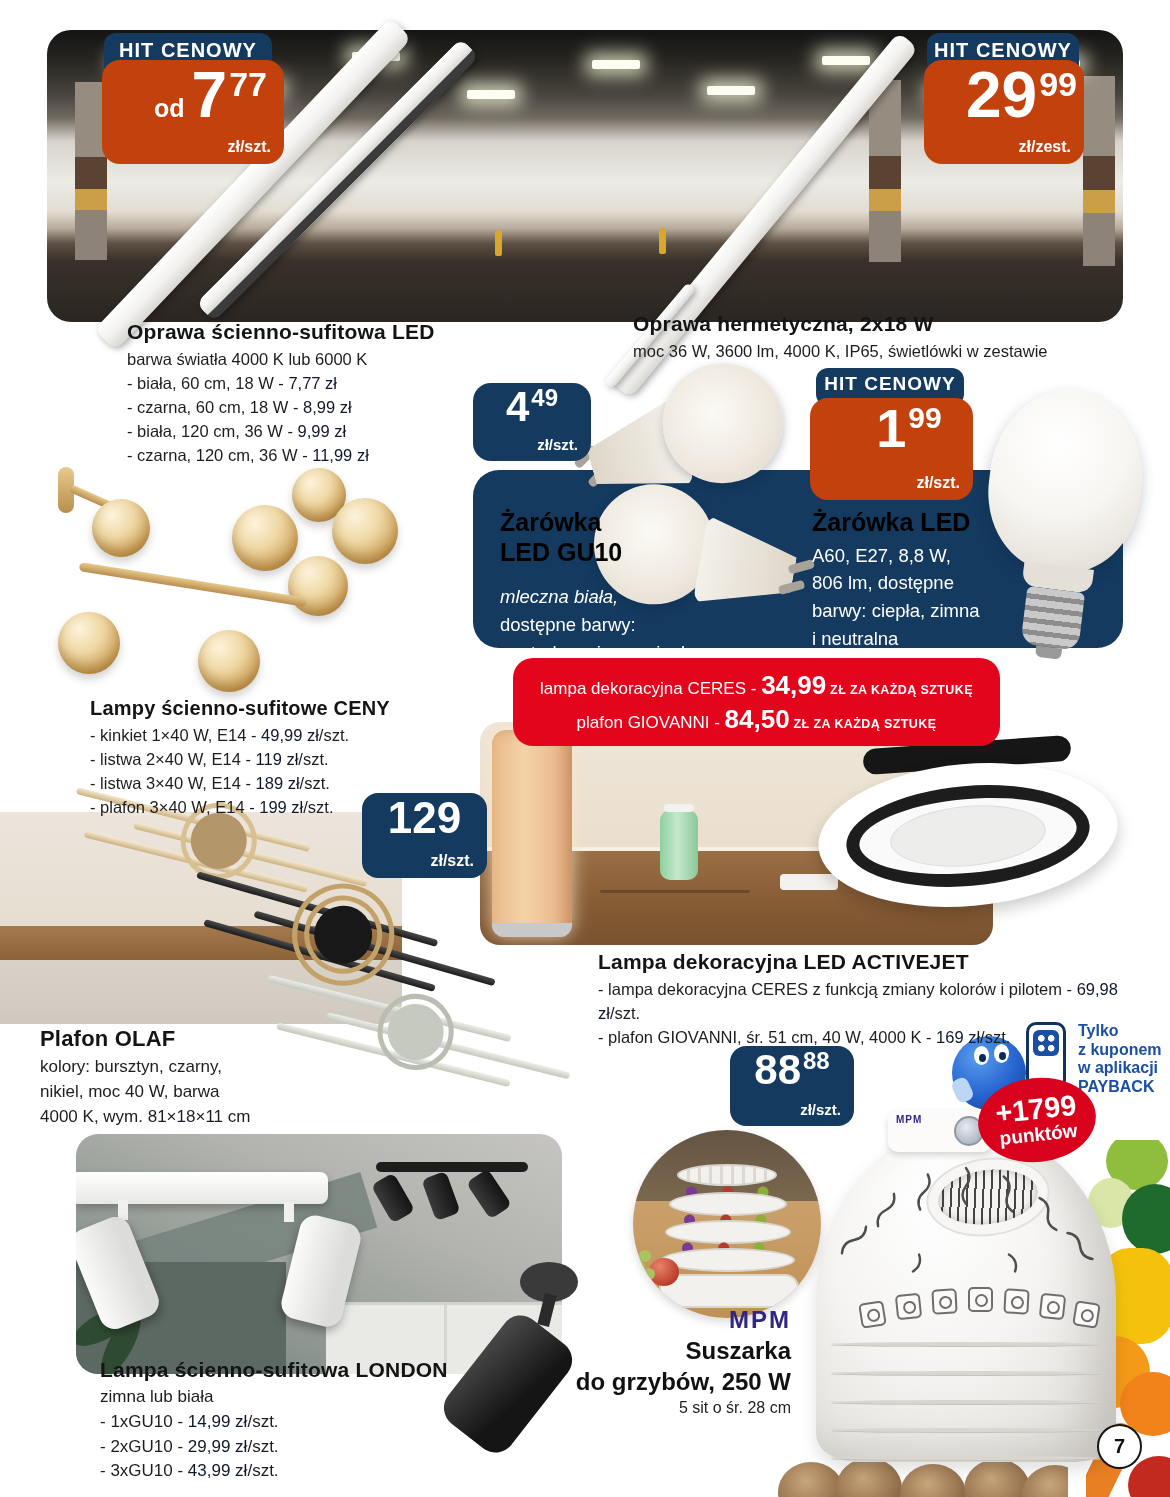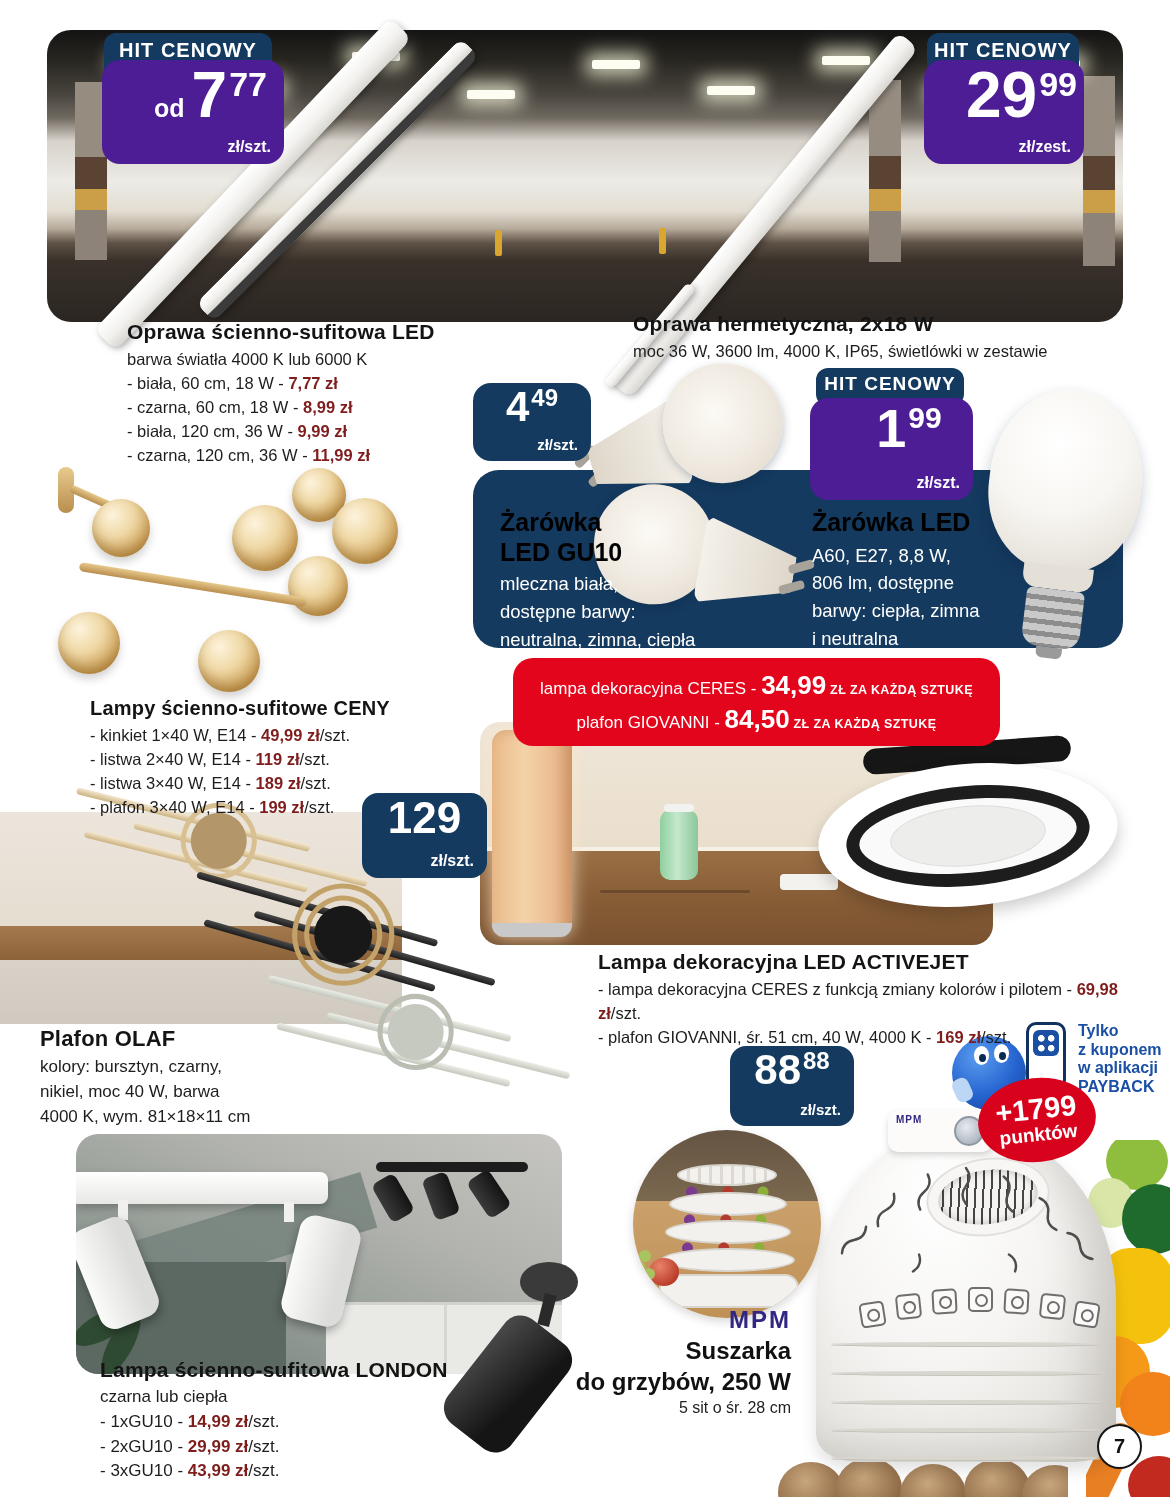--- a/index.html
+++ b/index.html
@@ -18,35 +18,35 @@
     box-shadow:0 0 18px 7px rgba(255,255,225,.75); }
   .bollard { position:absolute; width:7px; height:26px; background:#d9a62e; border-radius:2px; }
   .tube { position:absolute; border-radius:10px; background:linear-gradient(180deg,#ffffff 0%,#f2f1ee 55%,#d9d7d2 100%);
     box-shadow:0 3px 7px rgba(0,0,0,.35); }
   .tube-dark { border-bottom:9px solid #3b3b3b; }
 
   
   .hit-pill { position:absolute; background:#143a5f; color:#fff; font-weight:700; letter-spacing:1px;
     text-align:center; border-radius:12px; font-size:20px; padding-top:6px; height:46px; z-index:4; }
   .price-box { position:absolute; border-radius:18px; color:#fff; z-index:5; }
-  .box-red { background:#4c1d95;padding-left:35px; }
+  .box-red { background:#c2410c;padding-left:35px; }
   .box-navy { background:#143a5f; }
   .price-row { display:flex; align-items:baseline; justify-content:center; padding-top:2px; }
   .pp-prefix { font-size:25px; font-weight:700; margin-right:7px; }
   .pp-int { font-weight:800; line-height:1.05; }
   .pp-sup { font-weight:700; position:relative; top:-0.62em; margin-left:2px; }
   .pp-unit { position:absolute; right:13px; bottom:8px; font-size:16px; font-weight:700; }
   .fs-hero .pp-int{font-size:64px;} .fs-hero .pp-sup{font-size:34px;}
   .fs-mid  .pp-int{font-size:54px;} .fs-mid  .pp-sup{font-size:30px;}
   .fs-sm   .pp-int{font-size:42px;} .fs-sm   .pp-sup{font-size:24px;}
 
   
   .t-title { font-weight:700; font-size:21px; color:#141414; letter-spacing:.2px; margin-bottom:3px; }
   .t-line  { font-size:16.5px; color:#1d1d1d; line-height:1.46; }
-  .t-line b { font-weight:700; color:#7f1d1d; }
+  .t-line b { font-weight:400; color:#0f172a; }
   .block { position:absolute; z-index:6; }
 
   
   .navy-panel { position:absolute; left:473px; top:470px; width:650px; height:178px; border-radius:26px; background:#143a5f; z-index:1; }
   .np-title { font-weight:700; font-size:25px; color:#000000; line-height:1.18; }
   .np-line { font-size:18.5px; color:#fff; line-height:1.5; }
 
   
   .gu10 { position:absolute; width:210px; height:135px; z-index:2; }
   .gu-body { position:absolute; left:0; top:22px; width:95px; height:88px;
@@ -284,21 +284,21 @@
   <div class="gu10" style="left:592px; top:492px; transform:rotate(10deg);">
     <div class="gu-face" style="left:0;"></div>
     <div class="gu-body" style="left:108px; transform:scaleX(-1);"></div>
     <div class="gu-pin" style="left:196px; top:52px; transform:rotate(-25deg);"></div>
     <div class="gu-pin" style="left:190px; top:74px; transform:rotate(-25deg);"></div>
   </div>
 
   <div class="block" style="left:500px; top:508px; width:210px; z-index:4;">
     <div class="np-title">Żarówka</div>
     <div class="np-title">LED GU10</div>
-    <div class="np-line" style="margin-top:3px;">mleczna biała,</div>
+    <div class="np-line" style="margin-top:16px;font-style:italic;">mleczna biała,</div>
     <div class="np-line">dostępne barwy:</div>
     <div class="np-line" style="white-space:nowrap;">neutralna, zimna, ciepła</div>
   </div>
 
   <div class="hit-pill" style="left:816px; top:368px; width:148px; height:38px; font-size:19px; padding-top:5px;">
     <span>HIT CENOWY</span>
   </div>
   <div class="price-box box-red fs-mid" style="left:810px; top:398px; width:163px; height:102px;">
     <div class="price-row">
       <span class="pp-int">1</span>
@@ -411,21 +411,21 @@
     <div class="bcyl" style="left:304px; top:42px; transform:rotate(-30deg);"></div>
     <div class="bcyl" style="left:352px; top:40px; transform:rotate(-20deg);"></div>
     <div class="bcyl" style="left:400px; top:38px; transform:rotate(-34deg);"></div>
   </div>
   <div class="spot-disc"></div>
   <div class="spot-arm"></div>
   <div class="spot-cyl"></div>
 
   <div class="block" style="left:100px; top:1358px; width:360px;">
     <div class="t-title">Lampa ścienno-sufitowa LONDON</div>
-    <div class="t-line" style="font-size:17px;">czarna lub ciepła</div>
+    <div class="t-line" style="font-size:17px;">zimna lub biała</div>
     <div class="t-line" style="font-size:17px;"><span>- 1xGU10 - </span><b>14,99 zł</b><span>/szt.</span></div>
     <div class="t-line" style="font-size:17px;"><span>- 2xGU10 - </span><b>29,99 zł</b><span>/szt.</span></div>
     <div class="t-line" style="font-size:17px;"><span>- 3xGU10 - </span><b>43,99 zł</b><span>/szt.</span></div>
   </div>
 
   <div class="mushrooms">
     <div class="mush" style="left:0; top:6px;"></div>
     <div class="mush" style="left:58px; top:2px;"></div>
     <div class="mush" style="left:122px; top:8px;"></div>
     <div class="mush" style="left:186px; top:3px;"></div>

